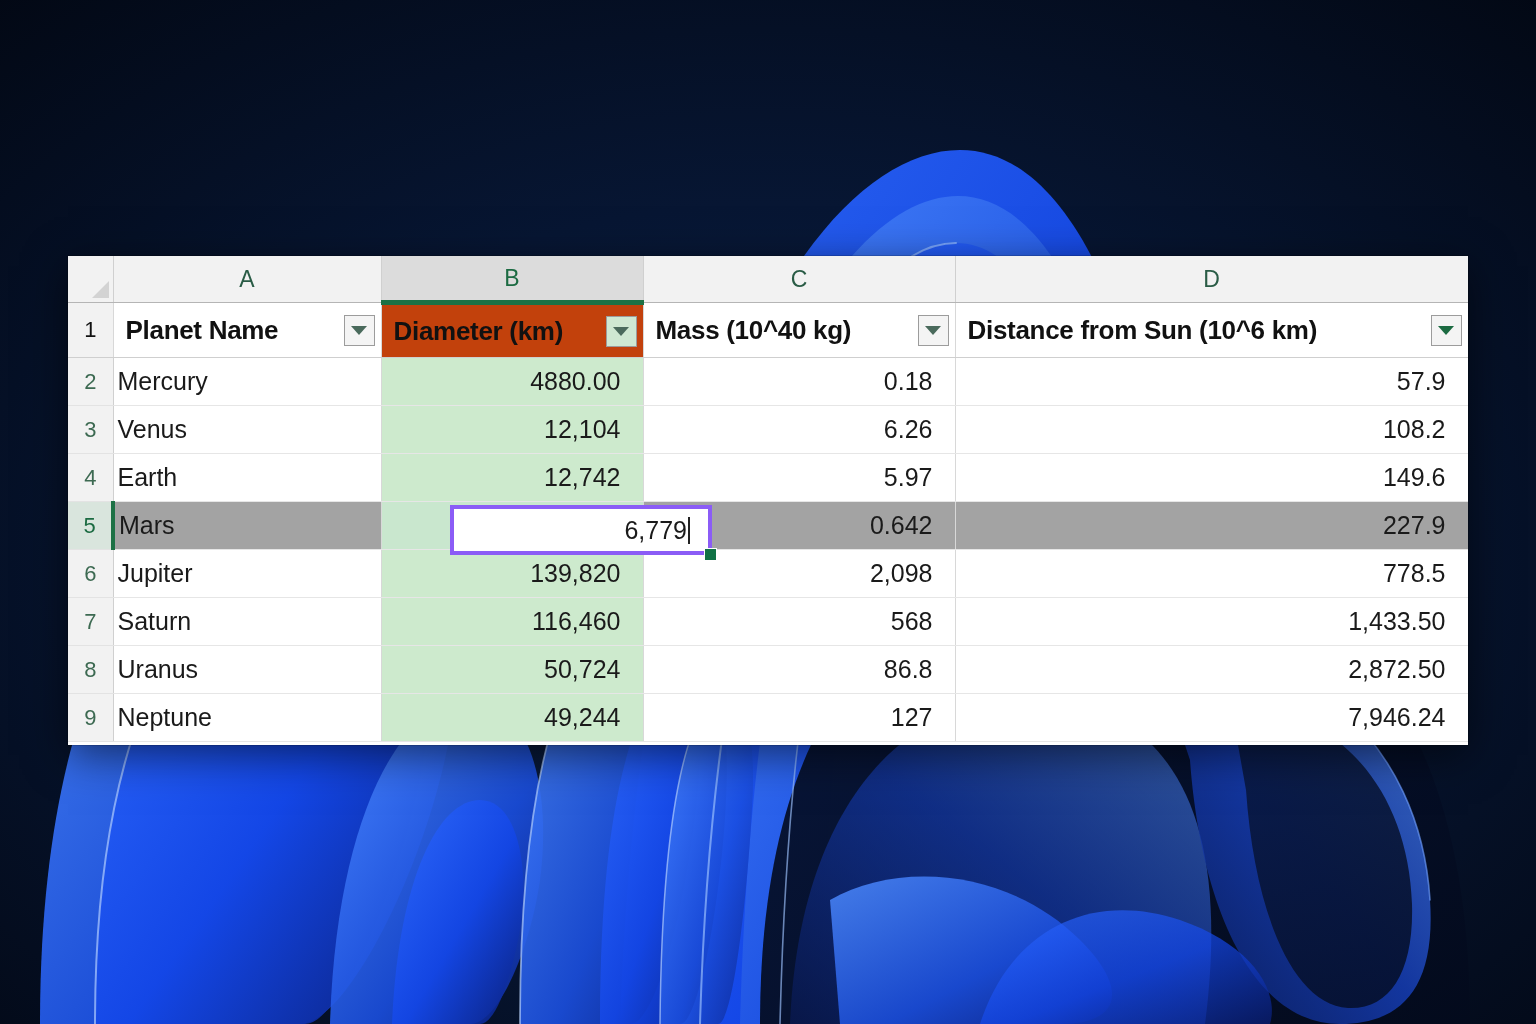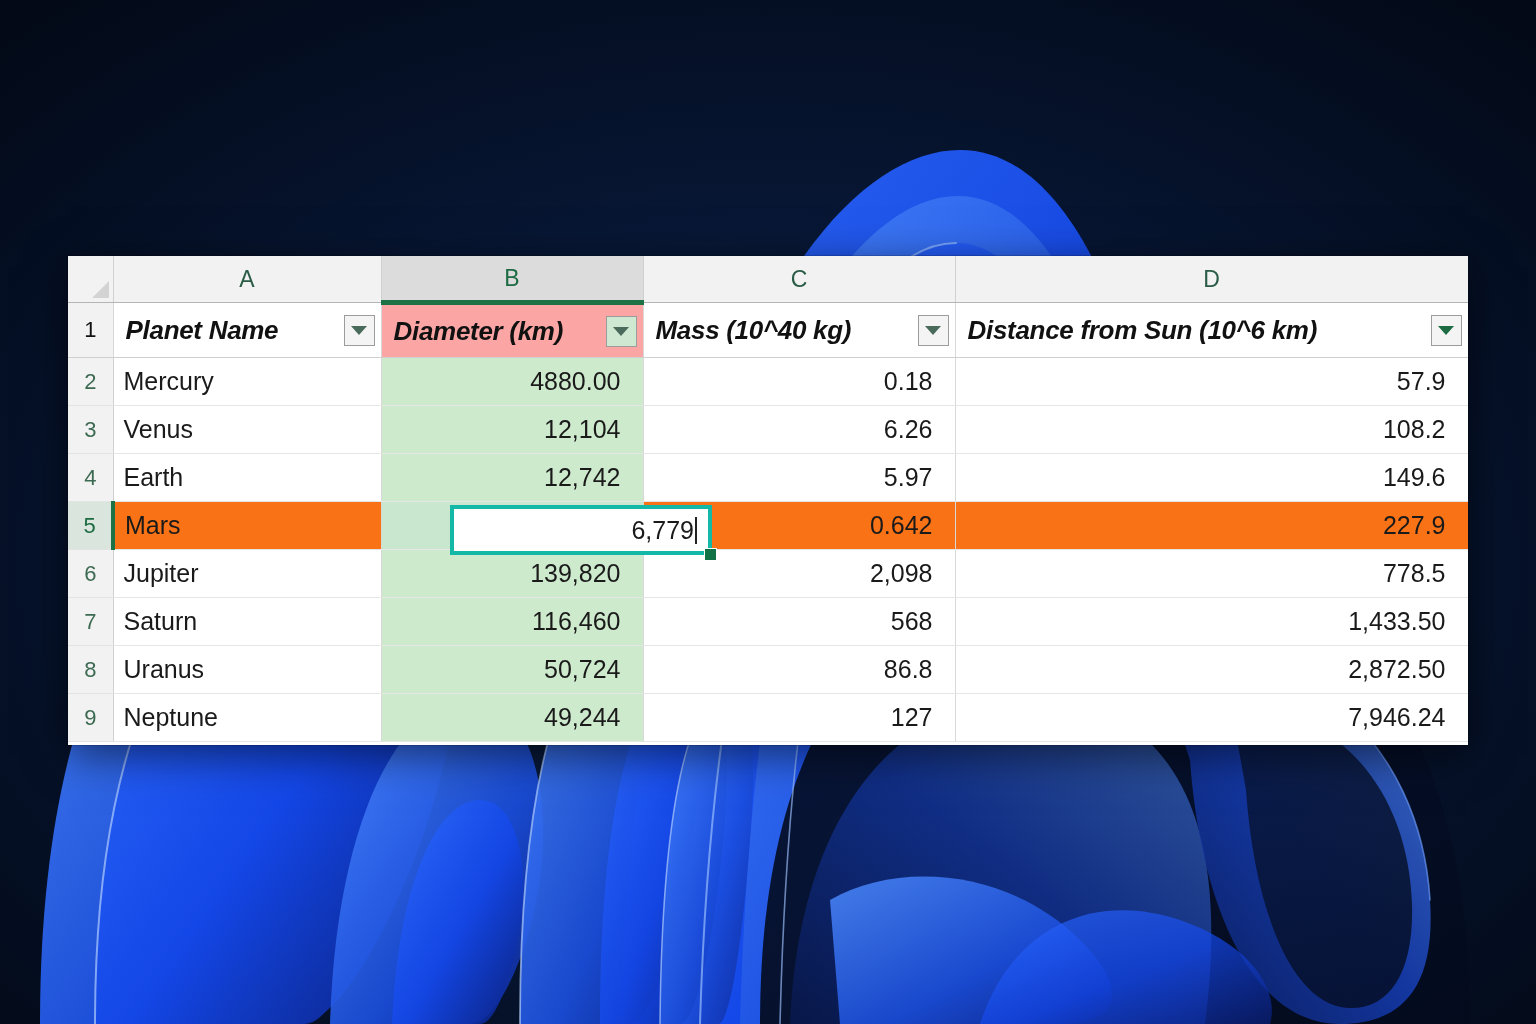--- a/index.html
+++ b/index.html
@@ -111,59 +111,58 @@
     height: 47px;
     border-right: 1px solid #d8d8d8;
     border-bottom: 1px solid #e6e6e6;
     vertical-align: middle;
     font-size: 25px;
     color: #1a1a1a;
     background: #ffffff;
     white-space: nowrap;
     overflow: hidden;
   }
-  td.cell.text  { text-align: left;  padding-left: 10px; }
+  td.cell.text  { text-align: left;  padding-left: 4px; }
   td.cell.num   { text-align: right; padding-right: 22px; }
   td.cell.shade { background: #cdeacd; }
-  tr.row-selected td.cell { background: #f97316; }
+  tr.row-selected td.cell { background: #a3a3a3; }
   tr.row-selected td.cell.shade { background: #c9e7ce; }
 
   
   tr.hdr td {
     height: 52px;
     background: #ffffff;
     border-right: 1px solid #d8d8d8;
     border-bottom: 1px solid #cfcfcf;
     font-size: 26px;
     font-weight: bold;
     color: #111111;
     vertical-align: middle;
     padding: 0;
   }
-  tr.hdr td.shade { background: #fca5a5; }
+  tr.hdr td.shade { background: #c2410c; }
   tr.hdr td.rowhead {
     font-weight: normal;
     font-size: 22px;
     background: #f2f2f2;
   }
   .hdr-inner {
     display: flex;
     align-items: center;
     justify-content: space-between;
     height: 52px;
     padding-left: 12px;
     padding-right: 6px;
     box-sizing: border-box;
     gap: 4px;
   }
   .hdr-label {
     white-space: nowrap;
     overflow: hidden;
     letter-spacing: -0.3px;
-    font-style: italic;
   }
   .filter-btn {
     flex: 0 0 auto;
     width: 31px;
     height: 31px;
     border: 1px solid #9c9c9c;
     background: #f4f4f4;
     display: flex;
     align-items: center;
     justify-content: center;
@@ -178,27 +177,27 @@
   }
   .filter-btn.active .filter-caret { border-top-color: #1c6b42; }
 
   
   #active-cell {
     position: absolute;
     left: 382px;
     top: 249px;
     width: 262px;
     height: 50px;
-    border: 4px solid #14b8a6;
+    border: 4px solid #8b5cf6;
     box-sizing: border-box;
     background: #ffffff;
     display: flex;
     align-items: center;
     justify-content: flex-end;
-    padding-right: 11px;
+    padding-right: 18px;
     font-size: 25px;
     color: #1a1a1a;
     font-family: "Liberation Sans", sans-serif;
   }
   #active-cell .caret {
     display: inline-block;
     width: 2px;
     height: 27px;
     background: #222;
     margin-left: 1px;

